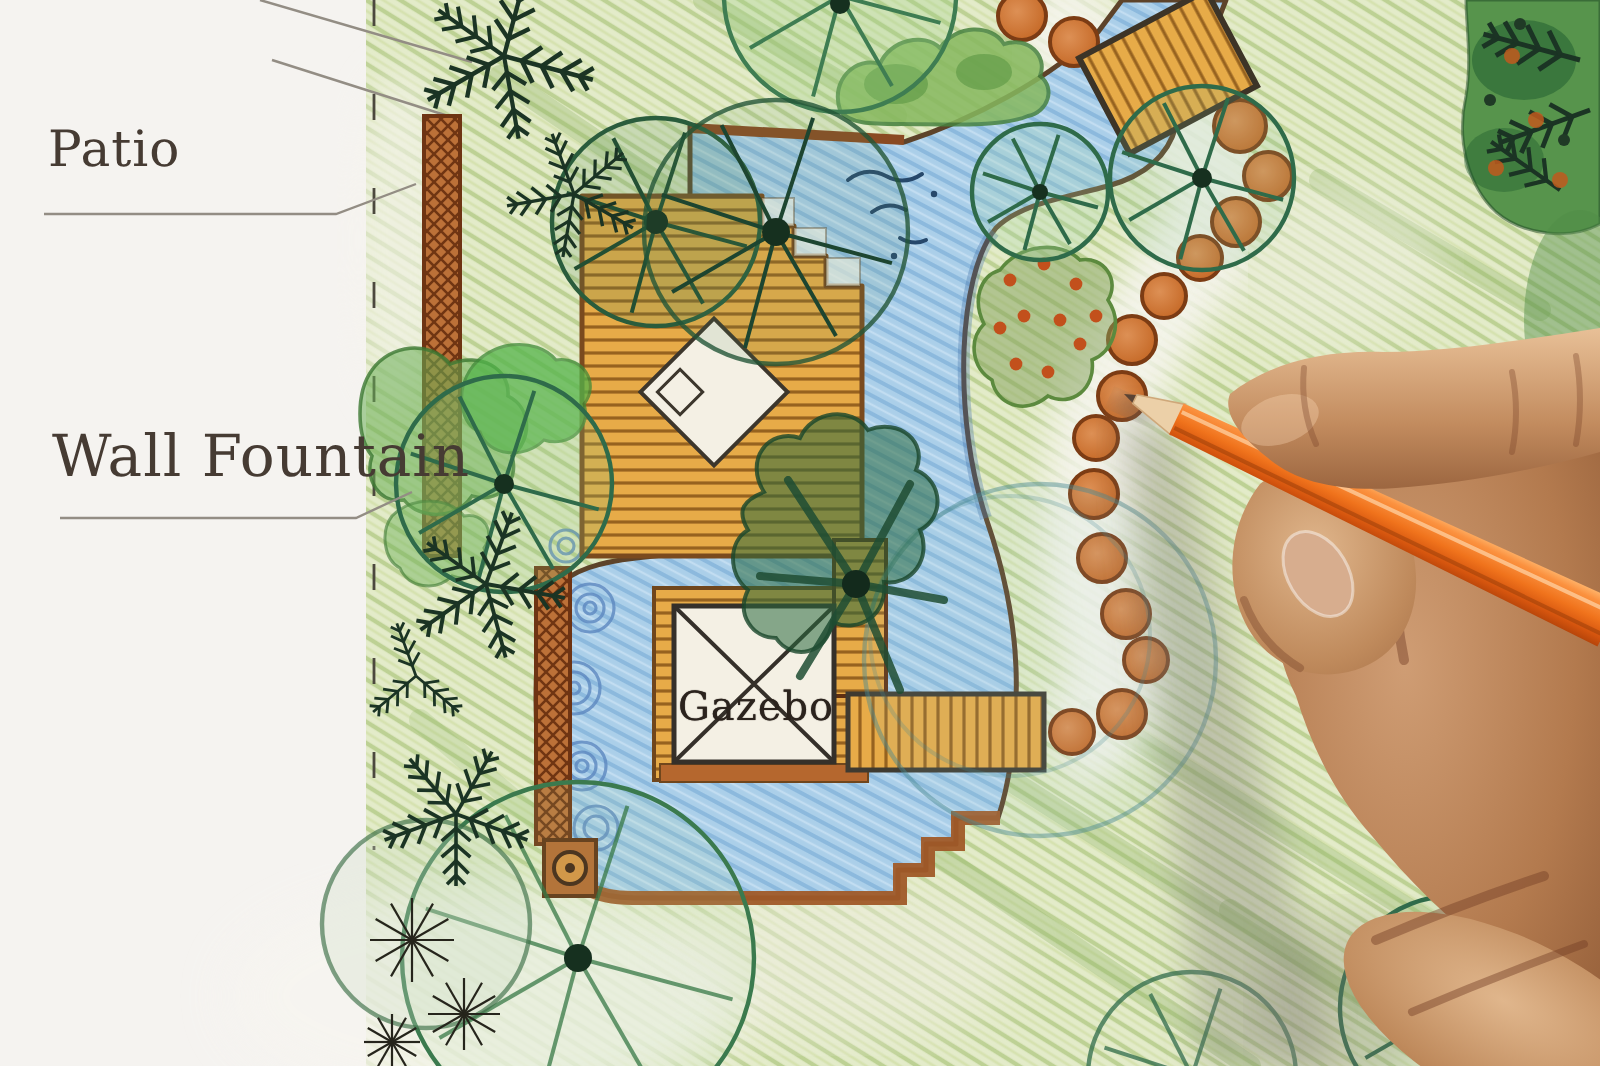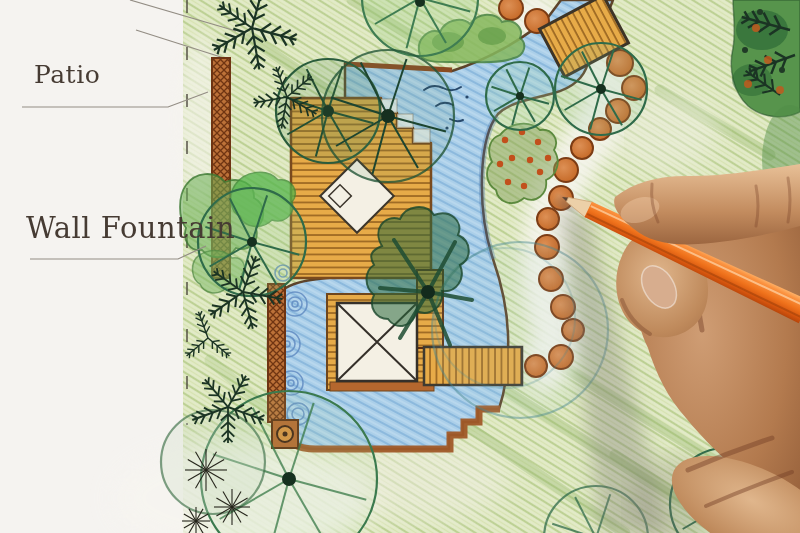--- a/index.html
+++ b/index.html
@@ -1,20 +1,20 @@
 <!DOCTYPE html>
 <html><head>
 <meta charset="utf-8">
 <style>
   html,body{margin:0;padding:0;background:#888;}
   .stage{position:relative;width:800px;height:533px;overflow:hidden;background:#f5f3f0;
          font-family:"DejaVu Serif","Liberation Serif",serif;}
   .stage svg{position:absolute;left:0;top:0;z-index:1;}
   .plan-label{position:absolute;z-index:5;color:#463b33;letter-spacing:.5px;}
-  .lbl-patio{left:24px;top:60px;font-size:25px;margin-left:10px;}
+  .lbl-patio{left:24px;top:60px;font-size:25px;}
   .lbl-wf{left:26px;top:211px;font-size:29px;}
   .lbl-gazebo{left:336px;top:341px;width:84px;text-align:center;font-size:20px;color:#2b231d;
               letter-spacing:.5px;text-shadow:0 0 .5px #2b231d;z-index:5;}
   .tcirc{stroke-width:2.2;}
   .spk{fill:none;stroke-width:2;}
   .tdot{fill:#16301f;}
   .fern{stroke:#1b3424;stroke-width:2;fill:none;}
   .burst{stroke:#26251c;stroke-width:1.1;fill:none;}
   .leader{stroke:#938d84;stroke-width:1.2;fill:none;}
 </style>
@@ -435,14 +435,15 @@
   <g stroke="rgba(120,66,40,.35)" stroke-width="3" fill="none" stroke-linecap="round">
     <path d="M652,184 Q650,204 658,222"></path>
     <path d="M756,186 Q760,206 756,226"></path>
     <path d="M788,178 Q792,200 788,222"></path>
   </g>
 </g>
 </svg>
 
 <div class="plan-label lbl-patio">Patio</div>
 <div class="plan-label lbl-wf">Wall Fountain</div>
+<div class="lbl-gazebo plan-label">Gazebo</div>
 
 </div>
 
 </body></html>

